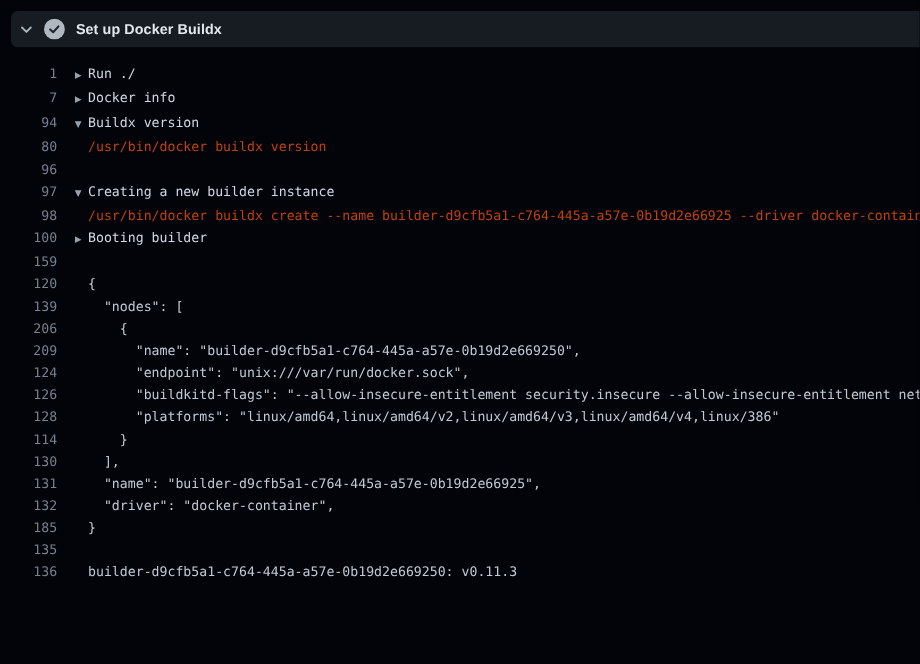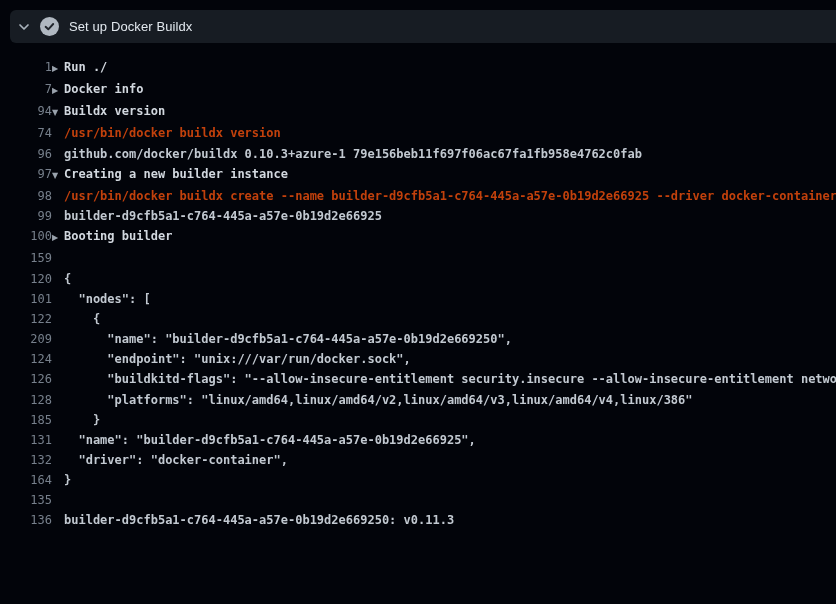--- a/index.html
+++ b/index.html
@@ -23,39 +23,39 @@
     background:none;border:none;cursor:pointer;padding:0;
   }
   .check-wrap{
     width:19px;height:19px;margin-left:2px;
     display:flex;align-items:center;justify-content:center;
   }
   .step-title{
     margin-left:10px;
     color:#e2e8ee;
     font-size:13px;
-    font-weight:400;
+    font-weight:700;
     letter-spacing:.1px;
   }
   .log{
     position:absolute;top:57px;left:0;
     width:836px;
     font-family:"DejaVu Sans Mono","Liberation Mono",monospace;
     font-size:12px;
     line-height:20.15px;
     white-space:pre;
   }
   .row{display:flex;}
   .num{
     width:52px;flex:none;
     text-align:right;
     color:#77808c;
     cursor:pointer;
   }
-  .content{overflow:hidden;font-weight:bold;}
+  .content{margin-left:16px;overflow:hidden;}
   .arrow{
     display:inline-block;
     width:12px;
     font-size:8px;
     color:#99a2ac;
     font-family:"DejaVu Sans",sans-serif;
   }
   .text{display:inline;}
   .text.indent{padding-left:12px;display:inline-block;}
   .row.group .text{color:#d2d8df;}
@@ -87,71 +87,70 @@
   <div class="log"><div class="row group">
     <span class="num">1</span>
     <span class="content"><span class="arrow">▶</span><span class="text title">Run ./</span></span>
   </div><div class="row group">
     <span class="num">7</span>
     <span class="content"><span class="arrow">▶</span><span class="text title">Docker info</span></span>
   </div><div class="row group">
     <span class="num">94</span>
     <span class="content"><span class="arrow">▼</span><span class="text title">Buildx version</span></span>
   </div><div class="row">
-    <span class="num">74</span>
+    <span class="num">80</span>
     <span class="content"><span class="text indent command">/usr/bin/docker buildx version</span></span>
   </div><div class="row">
     <span class="num">96</span>
-    <span class="content"><span class="text indent output">github.com/docker/buildx 0.10.3+azure-1 79e156beb11f697f06ac67fa1fb958e4762c0fab</span></span>
   </div><div class="row group">
     <span class="num">97</span>
     <span class="content"><span class="arrow">▼</span><span class="text title">Creating a new builder instance</span></span>
   </div><div class="row">
     <span class="num">98</span>
     <span class="content"><span class="text indent command">/usr/bin/docker buildx create --name builder-d9cfb5a1-c764-445a-a57e-0b19d2e66925 --driver docker-container</span></span>
-  </div><div class="row">
-    <span class="num">99</span>
-    <span class="content"><span class="text indent output">builder-d9cfb5a1-c764-445a-a57e-0b19d2e66925</span></span>
   </div><div class="row group">
     <span class="num">100</span>
     <span class="content"><span class="arrow">▶</span><span class="text title">Booting builder</span></span>
   </div><div class="row group">
     <span class="num">159</span>
   </div><div class="row">
     <span class="num">120</span>
     <span class="content"><span class="text indent output">{</span></span>
   </div><div class="row">
-    <span class="num">101</span>
+    <span class="num">139</span>
     <span class="content"><span class="text indent output">  "nodes": [</span></span>
   </div><div class="row">
-    <span class="num">122</span>
+    <span class="num">206</span>
     <span class="content"><span class="text indent output">    {</span></span>
   </div><div class="row">
     <span class="num">209</span>
     <span class="content"><span class="text indent output">      "name": "builder-d9cfb5a1-c764-445a-a57e-0b19d2e669250",</span></span>
   </div><div class="row">
     <span class="num">124</span>
     <span class="content"><span class="text indent output">      "endpoint": "unix:///var/run/docker.sock",</span></span>
   </div><div class="row">
     <span class="num">126</span>
     <span class="content"><span class="text indent output">      "buildkitd-flags": "--allow-insecure-entitlement security.insecure --allow-insecure-entitlement network.host",</span></span>
   </div><div class="row">
     <span class="num">128</span>
     <span class="content"><span class="text indent output">      "platforms": "linux/amd64,linux/amd64/v2,linux/amd64/v3,linux/amd64/v4,linux/386"</span></span>
   </div><div class="row">
-    <span class="num">185</span>
+    <span class="num">114</span>
     <span class="content"><span class="text indent output">    }</span></span>
+  </div><div class="row">
+    <span class="num">130</span>
+    <span class="content"><span class="text indent output">  ],</span></span>
   </div><div class="row">
     <span class="num">131</span>
     <span class="content"><span class="text indent output">  "name": "builder-d9cfb5a1-c764-445a-a57e-0b19d2e66925",</span></span>
   </div><div class="row">
     <span class="num">132</span>
     <span class="content"><span class="text indent output">  "driver": "docker-container",</span></span>
   </div><div class="row">
-    <span class="num">164</span>
+    <span class="num">185</span>
     <span class="content"><span class="text indent output">}</span></span>
   </div><div class="row group">
     <span class="num">135</span>
   </div><div class="row">
     <span class="num">136</span>
     <span class="content"><span class="text indent output">builder-d9cfb5a1-c764-445a-a57e-0b19d2e669250: v0.11.3</span></span>
   </div></div>
 
 </div>
 

